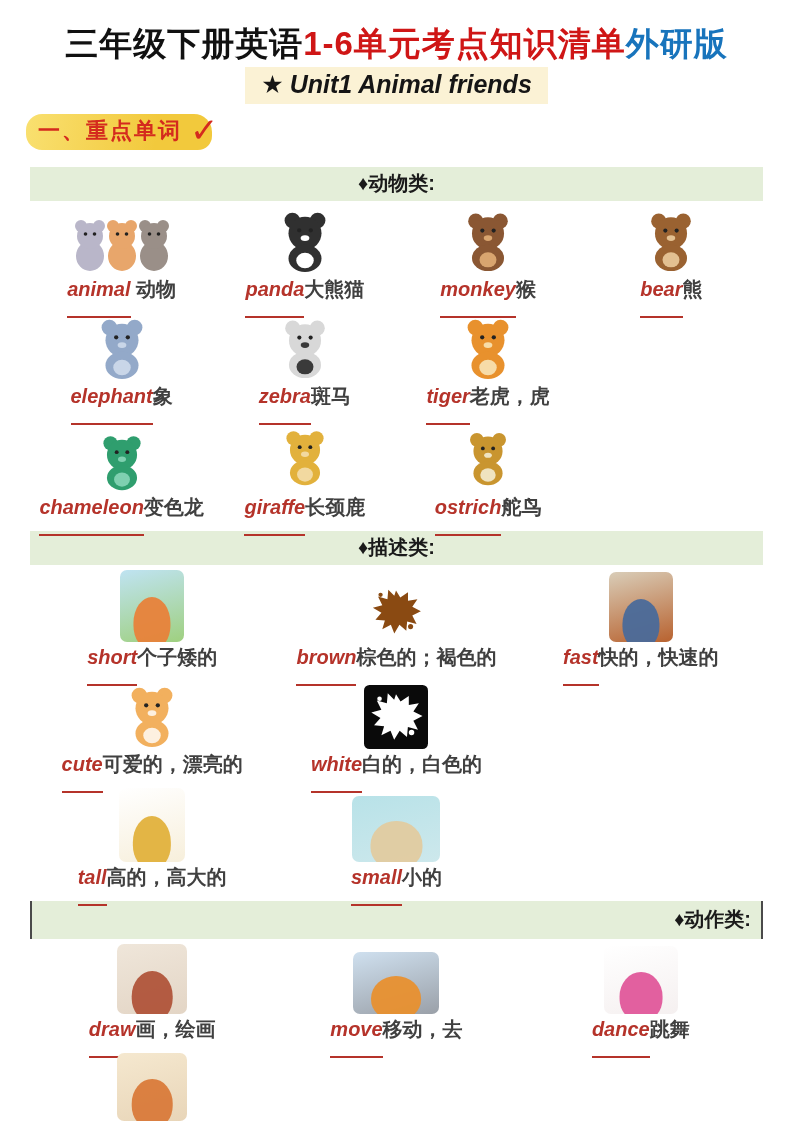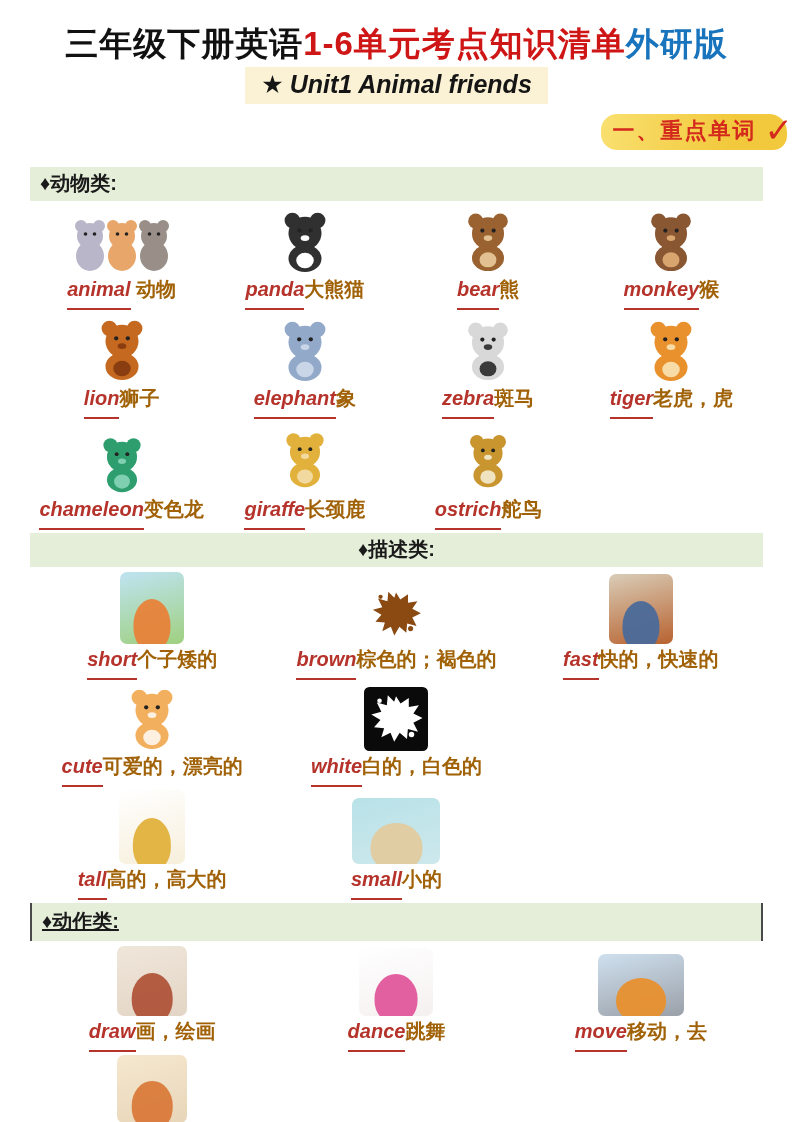--- a/index.html
+++ b/index.html
@@ -7,36 +7,36 @@
   .page{position:relative;width:793px;height:1122px;background:#fff;}
 
   .title{text-align:center;padding-top:22px;font-size:33px;font-weight:bold;color:var(--title-black);letter-spacing:1px;white-space:nowrap;}
   .t-red{color:var(--title-red);}
   .t-blue{color:var(--title-blue);}
 
   .unit-wrap{text-align:center;}
   .unit{display:inline-block;background:var(--subtitle-cream);padding:3px 16px 5px;font-size:25px;font-weight:bold;font-style:italic;color:#151515;}
   .star{font-style:normal;margin-right:6px;}
 
-  .sec-head-wrap{margin:6px 0 2px 26px;text-align:right;}
+  .sec-head-wrap{margin:6px 0 2px 26px;}
   .sec-pill{display:inline-block;background:linear-gradient(100deg,#f9e070,var(--highlight-yellow) 70%);border-radius:16px 18px 14px 16px;padding:2px 30px 4px 12px;color:var(--section-red);font-weight:bold;font-size:22px;letter-spacing:2px;}
   .check{color:var(--section-red);font-size:34px;font-weight:bold;margin-left:-22px;vertical-align:-4px;}
 
   .banner{background:var(--banner-green);margin:5px 30px 0;padding:3px 10px 4px;font-size:20px;font-weight:bold;color:#1a1a1a;}
   .banner.bordered{border-left:2px solid #4a4a4a;border-right:2px solid #4a4a4a;padding-top:5px;padding-bottom:6px;}
 
   .grid{display:grid;margin:0 30px;}
   .cell{display:flex;flex-direction:column;align-items:center;justify-content:flex-end;padding:5px 0 6px;}
   .imgbox{display:flex;align-items:flex-end;justify-content:center;}
   .photo{position:relative;overflow:hidden;border-radius:7px;}
   .photo .blob{position:absolute;bottom:-10%;left:50%;transform:translateX(-50%);width:58%;height:72%;border-radius:50% 50% 45% 45%;opacity:.95;}
 
   .label{margin-top:3px;font-size:20px;white-space:nowrap;line-height:1.25;}
-  .en{color:var(--word-red);font-weight:bold;font-style:italic;border-bottom:2px solid var(--word-red);padding-bottom:8px;}
-  .zh{color:#a16207;font-weight:bold;}
+  .en{color:var(--word-red);font-weight:bold;font-style:italic;border-bottom:2px solid var(--word-red);padding-bottom:16px;}
+  .zh{color:#404040;font-weight:bold;}
 </style>
 </head>
 <body>
 
 <div class="page">
 
   <div class="title">
     <span class="t-black">三年级下册英语</span><span class="t-red">1-6单元考点知识清单</span><span class="t-blue">外研版</span>
   </div>
 
@@ -44,21 +44,21 @@
     <div class="unit">
       <span class="star">★</span><span>Unit1 Animal friends</span>
     </div>
   </div>
 
   <div class="sec-head-wrap">
     <span class="sec-pill"><span>一、</span><span>重点单词</span></span><span class="check">✓</span>
   </div>
 
   <div id="sections">
-      <div class="banner" style="text-align: left; margin-top: 17px;">♦动物类:</div>
+      <div class="banner" style="text-align: center; margin-top: 17px;">♦动物类:</div>
       <div class="grid" style="grid-template-columns: repeat(4, 1fr);">
         <div class="cell">
           <div class="imgbox" style="width: 100px; height: 64px;">
             <svg width="100" height="64" viewBox="0 0 100 64">
  <circle cx="9" cy="16" r="6" fill="#b9b6c9"></circle>
               <circle cx="27" cy="16" r="6" fill="#b9b6c9"></circle>
  <ellipse cx="18" cy="46" rx="14" ry="15" fill="#b9b6c9"></ellipse>
  <circle cx="18" cy="26" r="13" fill="#b9b6c9"></circle>
  <circle cx="13.5" cy="24" r="1.8" fill="#222"></circle>
               <circle cx="22.5" cy="24" r="1.8" fill="#222"></circle>
@@ -89,64 +89,49 @@
  <ellipse cx="35" cy="33" rx="4.5" ry="3" fill="#ffffff"></ellipse>
  <circle cx="29" cy="25" r="2.2" fill="#222"></circle>
               <circle cx="41" cy="25" r="2.2" fill="#222"></circle>
 </svg>
           </div>
           <div class="label"><span class="en">panda</span><span class="zh">大熊猫</span></div>
         </div>
         <div class="cell">
           <div class="imgbox" style="width: 66px; height: 68px;">
             <svg width="66" height="68" viewBox="0 0 70 70">
+ <circle cx="22" cy="15" r="8" fill="#8a5733"></circle>
+              <circle cx="48" cy="15" r="8" fill="#8a5733"></circle>
+ <circle cx="35" cy="28" r="17" fill="#8a5733"></circle>
+ <ellipse cx="35" cy="54" rx="17" ry="14" fill="#8a5733"></ellipse>
+ <ellipse cx="35" cy="56" rx="9" ry="8" fill="#d9a56f"></ellipse>
+ <ellipse cx="35" cy="33" rx="4.5" ry="3" fill="#d9a56f"></ellipse>
+ <circle cx="29" cy="25" r="2.2" fill="#222"></circle>
+              <circle cx="41" cy="25" r="2.2" fill="#222"></circle>
+</svg>
+          </div>
+          <div class="label"><span class="en">monkey</span><span class="zh">猴</span></div>
+        </div>
+        <div class="cell">
+          <div class="imgbox" style="width: 66px; height: 68px;">
+            <svg width="66" height="68" viewBox="0 0 70 70">
  <circle cx="22" cy="15" r="8" fill="#9a6231"></circle>
               <circle cx="48" cy="15" r="8" fill="#9a6231"></circle>
  <circle cx="35" cy="28" r="17" fill="#9a6231"></circle>
  <ellipse cx="35" cy="54" rx="17" ry="14" fill="#9a6231"></ellipse>
  <ellipse cx="35" cy="56" rx="9" ry="8" fill="#e3c091"></ellipse>
  <ellipse cx="35" cy="33" rx="4.5" ry="3" fill="#e3c091"></ellipse>
  <circle cx="29" cy="25" r="2.2" fill="#222"></circle>
               <circle cx="41" cy="25" r="2.2" fill="#222"></circle>
 </svg>
           </div>
           <div class="label"><span class="en">bear</span><span class="zh">熊</span></div>
         </div>
-        <div class="cell">
-          <div class="imgbox" style="width: 66px; height: 68px;">
-            <svg width="66" height="68" viewBox="0 0 70 70">
- <circle cx="22" cy="15" r="8" fill="#8a5733"></circle>
-              <circle cx="48" cy="15" r="8" fill="#8a5733"></circle>
- <circle cx="35" cy="28" r="17" fill="#8a5733"></circle>
- <ellipse cx="35" cy="54" rx="17" ry="14" fill="#8a5733"></ellipse>
- <ellipse cx="35" cy="56" rx="9" ry="8" fill="#d9a56f"></ellipse>
- <ellipse cx="35" cy="33" rx="4.5" ry="3" fill="#d9a56f"></ellipse>
- <circle cx="29" cy="25" r="2.2" fill="#222"></circle>
-              <circle cx="41" cy="25" r="2.2" fill="#222"></circle>
-</svg>
-          </div>
-          <div class="label"><span class="en">monkey</span><span class="zh">猴</span></div>
-        </div>
       </div>
       <div class="grid" style="grid-template-columns: repeat(4, 1fr);">
-        <div class="cell">
-          <div class="imgbox" style="width: 68px; height: 70px;">
-            <svg width="68" height="70" viewBox="0 0 70 70">
- <circle cx="22" cy="15" r="8" fill="#c4691f"></circle>
-              <circle cx="48" cy="15" r="8" fill="#c4691f"></circle>
- <circle cx="35" cy="28" r="17" fill="#c4691f"></circle>
- <ellipse cx="35" cy="54" rx="17" ry="14" fill="#c4691f"></ellipse>
- <ellipse cx="35" cy="56" rx="9" ry="8" fill="#8a3d10"></ellipse>
- <ellipse cx="35" cy="33" rx="4.5" ry="3" fill="#8a3d10"></ellipse>
- <circle cx="29" cy="25" r="2.2" fill="#222"></circle>
-              <circle cx="41" cy="25" r="2.2" fill="#222"></circle>
-</svg>
-          </div>
-          <div class="label"><span class="en">lion</span><span class="zh">狮子</span></div>
-        </div>
         <div class="cell">
           <div class="imgbox" style="width: 70px; height: 68px;">
             <svg width="70" height="68" viewBox="0 0 70 70">
  <circle cx="22" cy="15" r="8" fill="#93a9c9"></circle>
               <circle cx="48" cy="15" r="8" fill="#93a9c9"></circle>
  <circle cx="35" cy="28" r="17" fill="#93a9c9"></circle>
  <ellipse cx="35" cy="54" rx="17" ry="14" fill="#93a9c9"></ellipse>
  <ellipse cx="35" cy="56" rx="9" ry="8" fill="#c9d6e8"></ellipse>
  <ellipse cx="35" cy="33" rx="4.5" ry="3" fill="#c9d6e8"></ellipse>
  <circle cx="29" cy="25" r="2.2" fill="#222"></circle>
@@ -294,39 +279,39 @@
           </div>
           <div class="label"><span class="en">tall</span><span class="zh">高的，高大的</span></div>
         </div>
         <div class="cell">
           <div class="imgbox photo" style="width: 88px; height: 66px; background: linear-gradient(165deg, rgb(184, 226, 232), rgb(205, 232, 236));">
             <div class="blob" style="background: rgb(226, 203, 160);"></div>
           </div>
           <div class="label"><span class="en">small</span><span class="zh">小的</span></div>
         </div>
       </div>
-      <div class="banner bordered" style="text-align: left; text-decoration: underline;">♦动作类:</div>
+      <div class="banner bordered" style="text-align: right;">♦动作类:</div>
       <div class="grid" style="grid-template-columns: repeat(3, 1fr);">
         <div class="cell">
           <div class="imgbox photo" style="width: 70px; height: 70px; background: linear-gradient(165deg, rgb(239, 230, 218), rgb(227, 213, 197));">
             <div class="blob" style="background: rgb(176, 84, 58);"></div>
           </div>
           <div class="label"><span class="en">draw</span><span class="zh">画，绘画</span></div>
         </div>
         <div class="cell">
+          <div class="imgbox photo" style="width: 86px; height: 62px; background: linear-gradient(165deg, rgb(207, 224, 239), rgb(154, 160, 168));">
+            <div class="blob" style="background: rgb(232, 144, 47);"></div>
+          </div>
+          <div class="label"><span class="en">move</span><span class="zh">移动，去</span></div>
+        </div>
+        <div class="cell">
           <div class="imgbox photo" style="width: 74px; height: 68px; background: linear-gradient(165deg, rgb(255, 255, 255), rgb(245, 240, 240));">
             <div class="blob" style="background: rgb(224, 87, 154);"></div>
           </div>
           <div class="label"><span class="en">dance</span><span class="zh">跳舞</span></div>
-        </div>
-        <div class="cell">
-          <div class="imgbox photo" style="width: 86px; height: 62px; background: linear-gradient(165deg, rgb(207, 224, 239), rgb(154, 160, 168));">
-            <div class="blob" style="background: rgb(232, 144, 47);"></div>
-          </div>
-          <div class="label"><span class="en">move</span><span class="zh">移动，去</span></div>
         </div>
         <div class="cell">
           <div class="imgbox photo" style="width: 70px; height: 68px; background: linear-gradient(165deg, rgb(245, 232, 207), rgb(232, 213, 184));">
             <div class="blob" style="background: rgb(217, 122, 58);"></div>
           </div>
           <div class="label"><span class="en">go</span><span class="zh">走</span></div>
         </div>
       </div>
       <div class="banner bordered" style="text-align: left;">♦其他:</div>
       <div class="grid" style="grid-template-columns: repeat(4, 1fr);">

